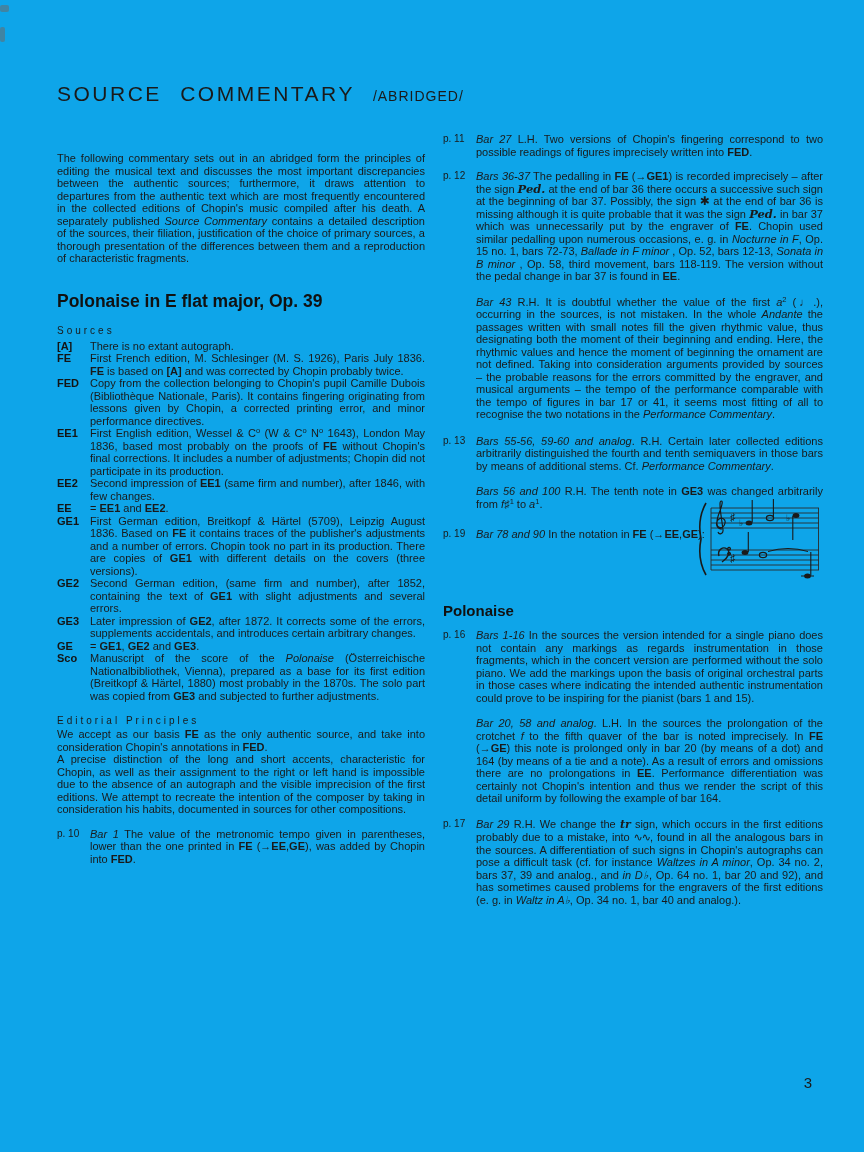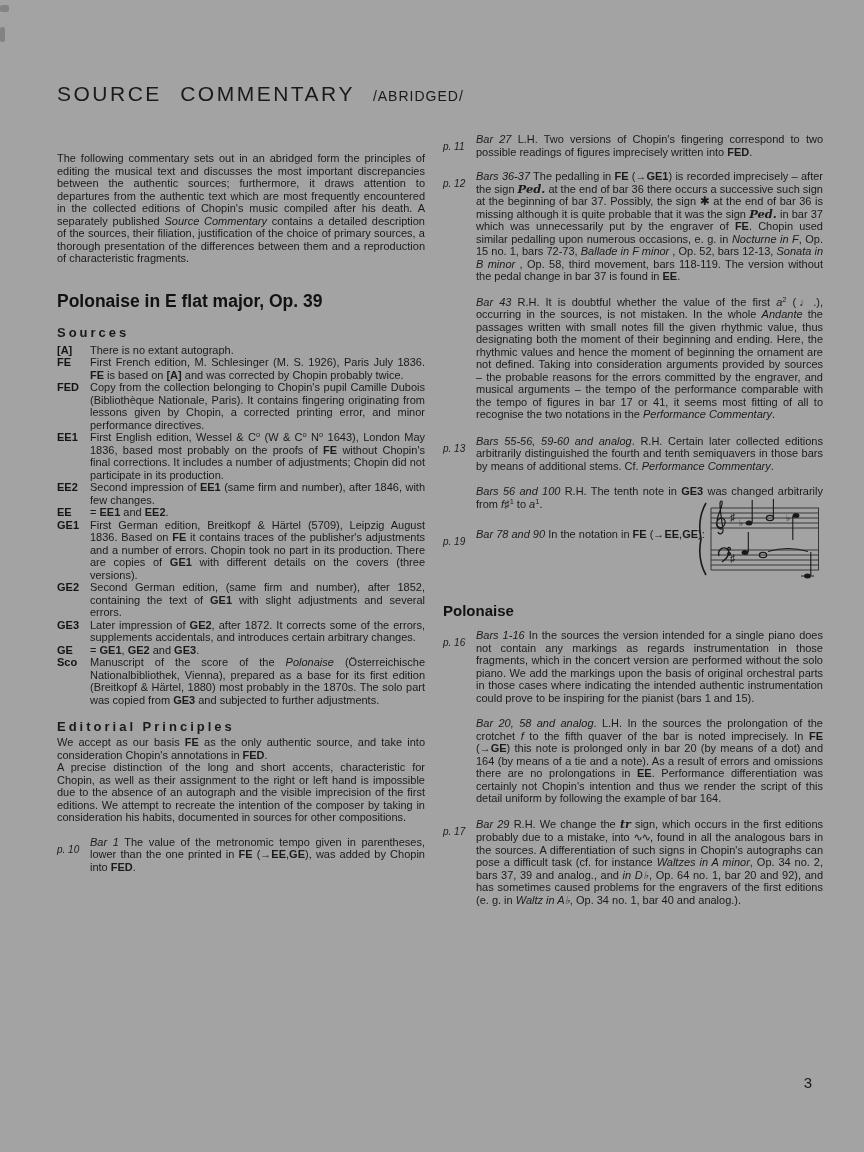--- a/index.html
+++ b/index.html
@@ -1,35 +1,35 @@
 <!DOCTYPE html>
 <html><head>
 <meta charset="utf-8">
 <style>
   html,body{margin:0;padding:0;background:#ffffff;}
   body{width:864px;height:1152px;font-family:"Liberation Sans",sans-serif;color:#141414;position:relative;overflow:hidden;}
-  .page{position:absolute;inset:0;background:#a3a3a3;}
+  .page{position:absolute;inset:0;background:#0ea5e9;}
   .smudge{position:absolute;background:#6a6a6a;opacity:.55;border-radius:2px;}
   .title{position:absolute;left:57px;top:82px;font-size:21px;letter-spacing:2.5px;word-spacing:10px;color:#1a1a1a;white-space:nowrap;}
   .title .suffix{font-size:14px;letter-spacing:1px;word-spacing:2px;}
   .col{position:absolute;}
   .col-left{left:57px;top:138px;width:368px;}
   .col-right{left:443px;top:133px;width:380px;}
   .h-big{font-size:17.5px;font-weight:bold;margin:0;color:#111;}
   .h-mid{font-size:16px;font-weight:bold;margin:0;color:#111;}
   .h-small{font-size:15px;font-weight:bold;margin:0;color:#111;}
-  .h-spaced{font-size:13px;font-weight:bold;letter-spacing:3px;margin:0;color:#1a1a1a;}
+  .h-spaced{font-size:10px;font-weight:normal;letter-spacing:3px;margin:0;color:#1a1a1a;}
   .body-text{font-size:11px;line-height:12.5px;text-align:justify;margin:0;color:#1a1a1a;}
   .body-text i{font-style:italic;}
   sup{font-size:7.5px;line-height:0;vertical-align:4px;}
   .src-row{display:flex;}
   .src-sig{flex:0 0 33px;font-weight:bold;font-size:11px;line-height:12.5px;}
   .src-def{flex:1;}
   .ref-block{position:relative;padding-left:33px;}
-  .pref{position:absolute;left:0;top:8px;font-size:10px;color:#1a1a1a;white-space:nowrap;font-style:italic;}
+  .pref{position:absolute;left:0;top:0;font-size:10px;color:#1a1a1a;white-space:nowrap;}
   .ped{font-family:"DejaVu Serif",serif;font-weight:bold;font-style:italic;font-size:11.5px;}
   .pedast{font-size:12px;}
   .trn{font-family:"DejaVu Serif",serif;font-weight:bold;font-style:italic;}
   .wave{letter-spacing:-1px;}
   .music-svg{position:absolute;left:250px;top:-34px;}
   .pagenum{position:absolute;right:52px;top:1074px;font-size:15px;color:#1a1a1a;}
   
   .mt2{margin-top:2px;} .mt4{margin-top:4px;} .mt8{margin-top:8px;} .mt10{margin-top:10px;}
   .mt12{margin-top:12px;} .mt13{margin-top:13px;} .mt14{margin-top:14px;} .mt16{margin-top:16px;}
   .mt18{margin-top:18px;} .mt20{margin-top:20px;} .mt26{margin-top:26px;}

